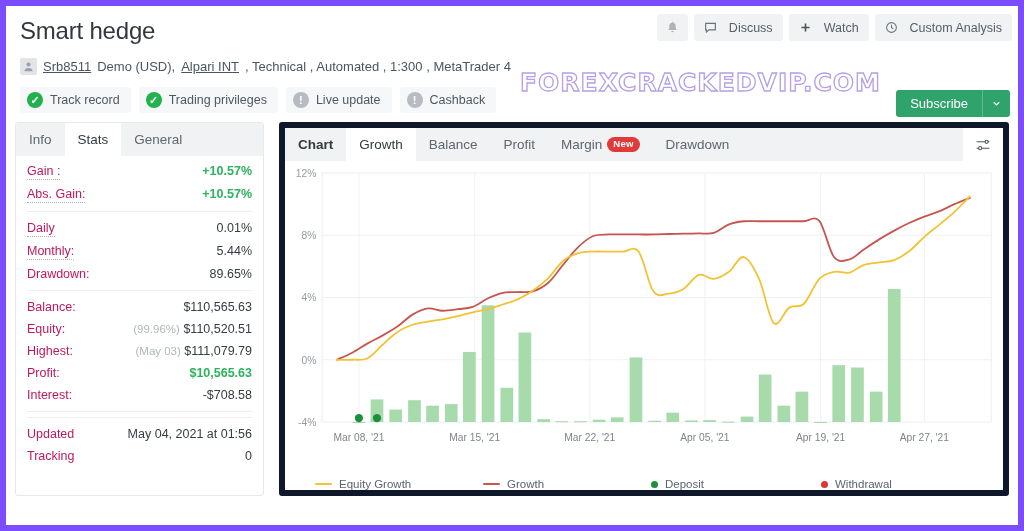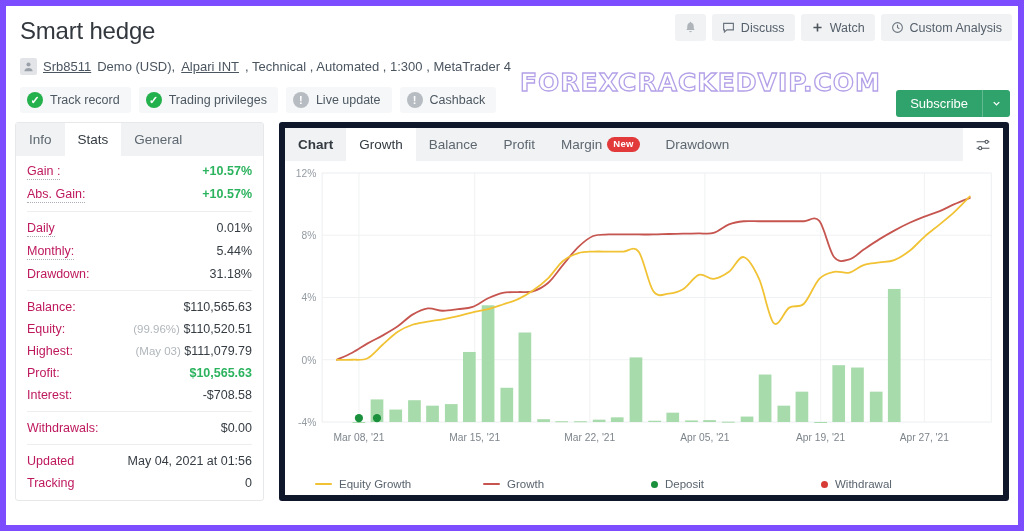--- a/index.html
+++ b/index.html
@@ -21,21 +21,21 @@
   .header { position: relative; padding: 10px 14px 0 14px; }
   .title {
     font-size: 24px; font-weight: 400; color: #32383e;
     letter-spacing: -0.2px; line-height: 30px;
   }
   .topbtns {
     position: absolute; right: 6px; top: 8px;
     display: flex; gap: 6px; align-items: center;
   }
   .tbtn {
-    display: flex; align-items: center; gap: 6px;
+    display: flex; align-items: center; gap: 12px;
     background: #f1f2f4; border: none; border-radius: 3px;
     height: 27px; padding: 0 10px;
     font-size: 12.5px; color: #55606b;
     font-family: "Liberation Sans", sans-serif;
     cursor: pointer; white-space: nowrap;
   }
   .tbtn.icon-only { padding: 0 9px; }
   .tbtn svg { display: block; }
 
   
@@ -269,21 +269,21 @@
         <div class="srow">
           <span class="k dot">Daily</span>
           <span class="v">0.01%</span>
         </div>
         <div class="srow">
           <span class="k dot">Monthly:</span>
           <span class="v">5.44%</span>
         </div>
         <div class="srow">
           <span class="k">Drawdown:</span>
-          <span class="v">31.18%</span>
+          <span class="v">89.65%</span>
         </div>
 
         <div class="divider"></div>
 
         <div class="srow">
           <span class="k">Balance:</span>
           <span class="v">$110,565.63</span>
         </div>
         <div class="srow">
           <span class="k">Equity:</span>
@@ -297,24 +297,20 @@
           <span class="k">Profit:</span>
           <span class="v bold">$10,565.63</span>
         </div>
         <div class="srow">
           <span class="k">Interest:</span>
           <span class="v">-$708.58</span>
         </div>
 
         <div class="divider"></div>
 
-        <div class="srow">
-          <span class="k">Withdrawals:</span>
-          <span class="v">$0.00</span>
-        </div>
 
         <div class="divider"></div>
 
         <div class="srow">
           <span class="k">Updated</span>
           <span class="v">May 04, 2021 at 01:56</span>
         </div>
         <div class="srow">
           <span class="k">Tracking</span>
           <span class="v">0</span>

